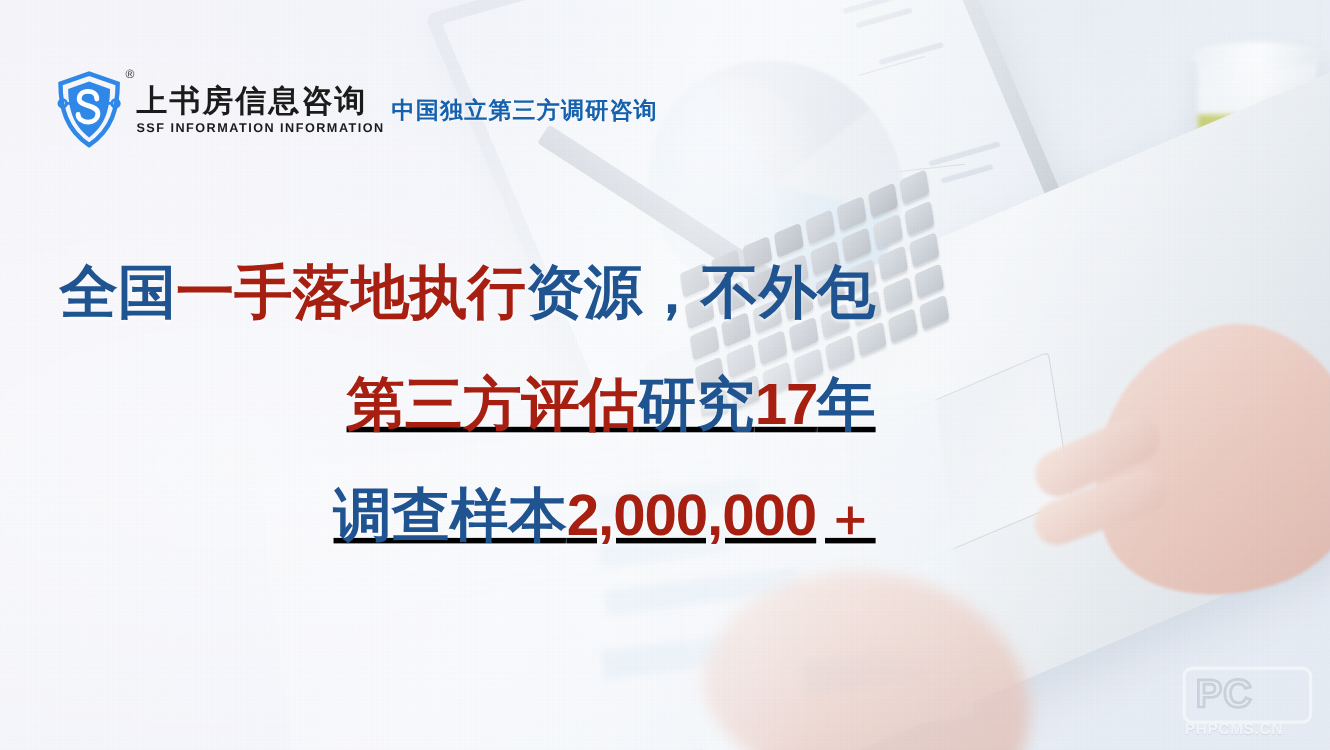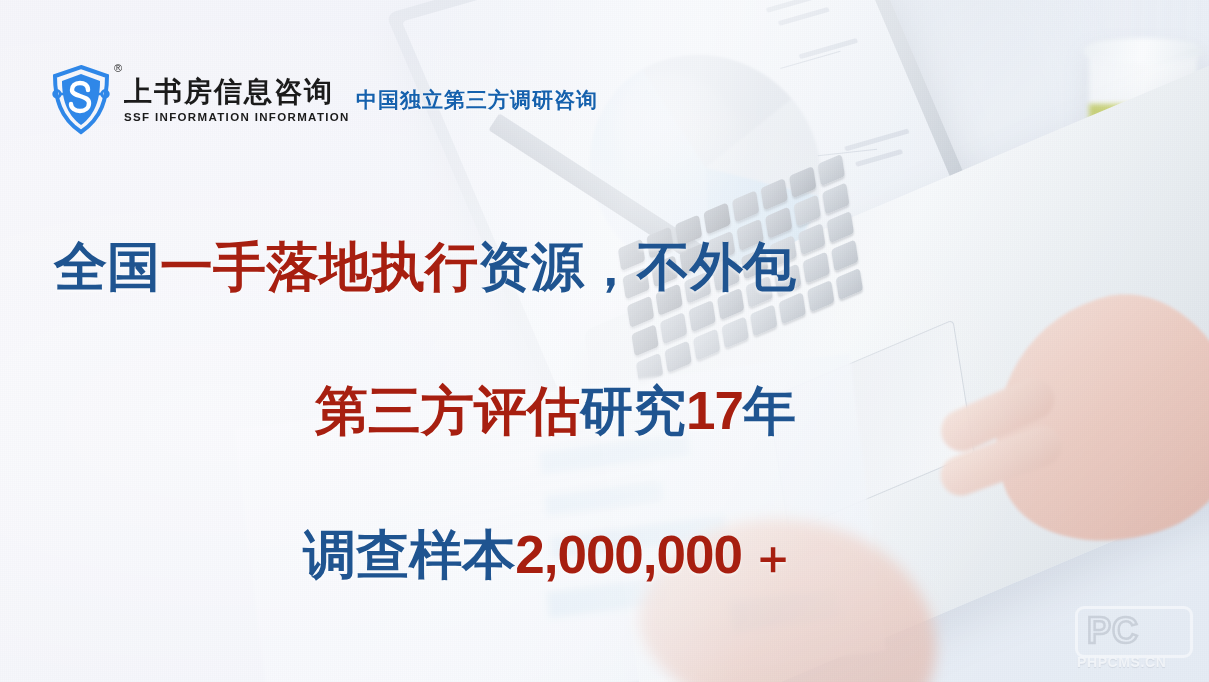--- a/index.html
+++ b/index.html
@@ -246,21 +246,21 @@
     text-shadow:0 1px 2px rgba(255,255,255,.65);
   }
 
   
   .headlines{position:absolute;left:54px;top:240px;text-align:right;}
   .hl{
     font-size:53px;font-weight:700;line-height:1;letter-spacing:0px;white-space:nowrap;
     font-family:"Liberation Sans","DejaVu Sans",sans-serif;
     text-shadow:0 2px 3px rgba(255,255,255,.55);
   }
-  .hl + .hl{margin-top:91px;}
+  .hl + .hl{margin-top:48px;text-decoration:underline;}
   .blue{color:#1f5490;}
   .red{color:#a71f10;}
   .num{font-family:"Liberation Sans",sans-serif;letter-spacing:-1px;}
   .plus{color:#a71f10;font-size:46px;padding-left:8px;font-weight:700;}
 
   
   .watermark{
     position:absolute;right:8px;bottom:6px;width:140px;height:74px;opacity:.55;
   }
   .wm-box{

